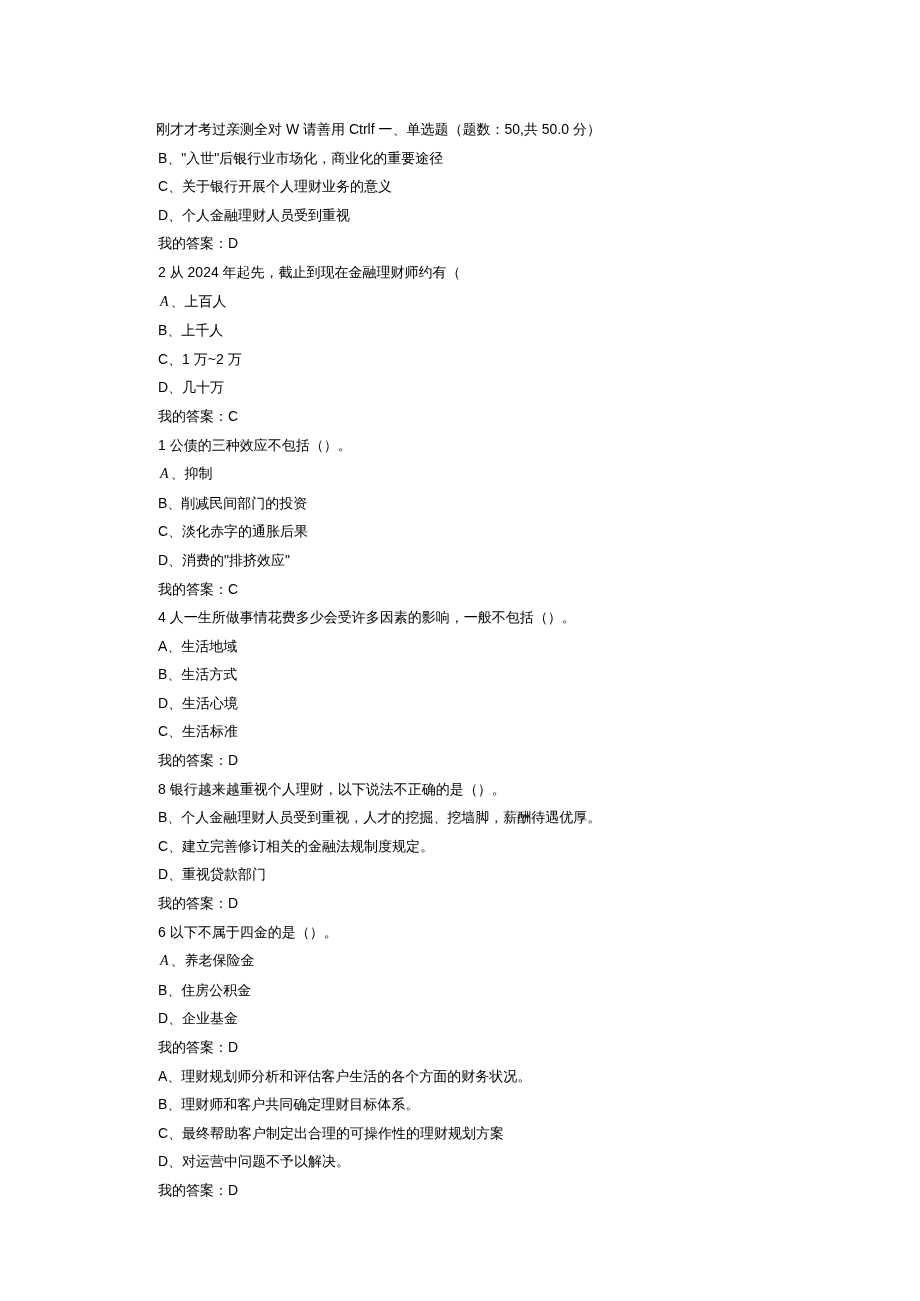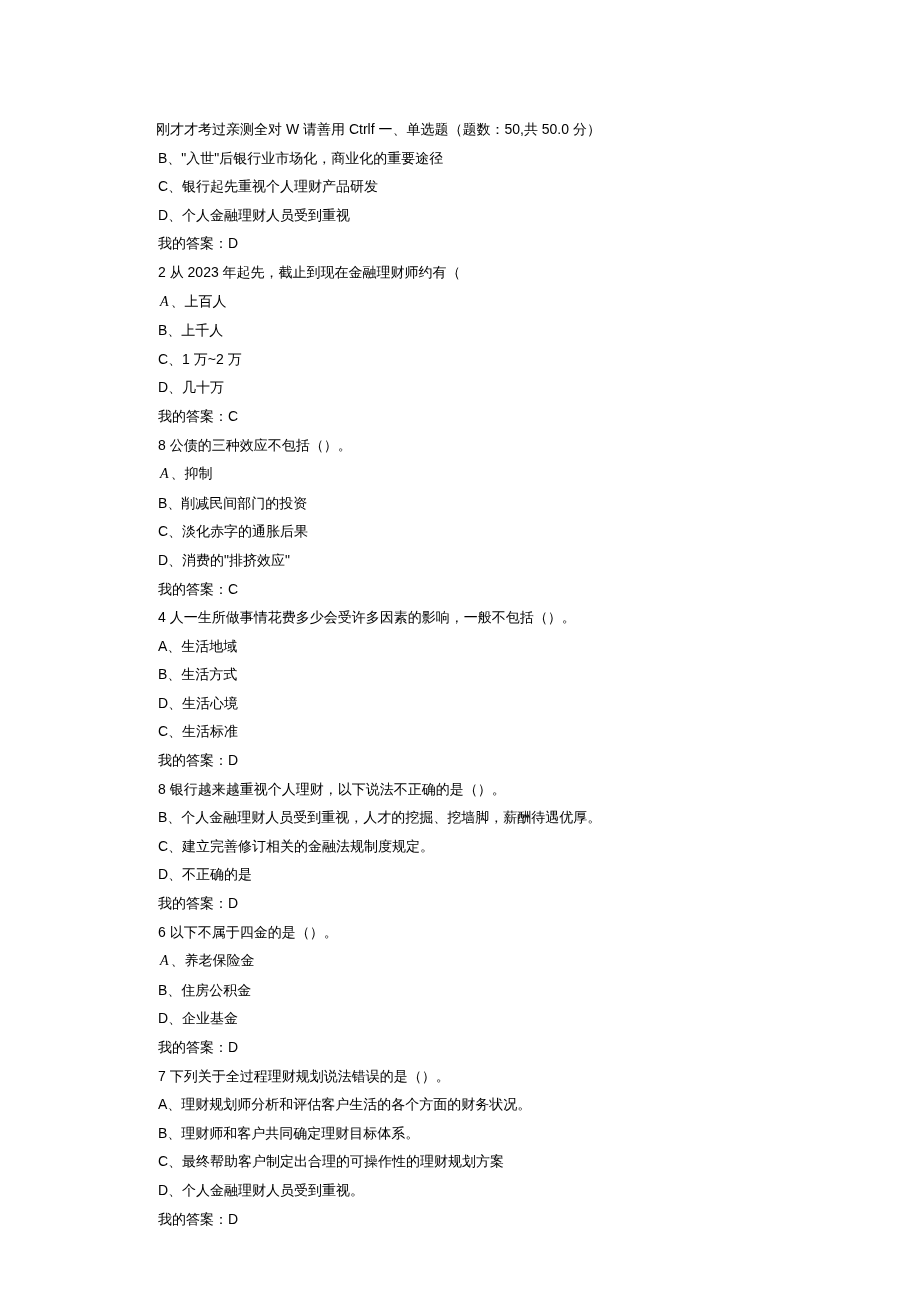--- a/index.html
+++ b/index.html
@@ -24,50 +24,49 @@
       font-family: "Times New Roman", serif;
     }
   </style>
 </head>
 <body>
 
 <div class="line">刚才才考过亲测全对 W 请善用 Ctrlf 一、单选题（题数：50,共 50.0 分）</div>
 
 <div id="questions-container">
     <div class="line">B、"入世"后银行业市场化，商业化的重要途径</div>
-    <div class="line">C、银行起先重视个人理财产品研发</div>
+    <div class="line">C、关于银行开展个人理财业务的意义</div>
     <div class="line">D、个人金融理财人员受到重视</div>
     <div class="line">我的答案：D</div>
-    <div class="line">2 从 2023 年起先，截止到现在金融理财师约有（</div>
+    <div class="line">2 从 2024 年起先，截止到现在金融理财师约有（</div>
     <div class="line"><span class="italic-prefix">A</span>、上百人</div>
     <div class="line">B、上千人</div>
     <div class="line">C、1 万~2 万</div>
     <div class="line">D、几十万</div>
     <div class="line">我的答案：C</div>
-    <div class="line">8 公债的三种效应不包括（）。</div>
+    <div class="line">1 公债的三种效应不包括（）。</div>
     <div class="line"><span class="italic-prefix">A</span>、抑制</div>
     <div class="line">B、削减民间部门的投资</div>
     <div class="line">C、淡化赤字的通胀后果</div>
     <div class="line">D、消费的"排挤效应"</div>
     <div class="line">我的答案：C</div>
     <div class="line">4 人一生所做事情花费多少会受许多因素的影响，一般不包括（）。</div>
     <div class="line">A、生活地域</div>
     <div class="line">B、生活方式</div>
     <div class="line">D、生活心境</div>
     <div class="line">C、生活标准</div>
     <div class="line">我的答案：D</div>
     <div class="line">8 银行越来越重视个人理财，以下说法不正确的是（）。</div>
     <div class="line">B、个人金融理财人员受到重视，人才的挖掘、挖墙脚，薪酬待遇优厚。</div>
     <div class="line">C、建立完善修订相关的金融法规制度规定。</div>
-    <div class="line">D、不正确的是</div>
+    <div class="line">D、重视贷款部门</div>
     <div class="line">我的答案：D</div>
     <div class="line">6 以下不属于四金的是（）。</div>
     <div class="line"><span class="italic-prefix">A</span>、养老保险金</div>
     <div class="line">B、住房公积金</div>
     <div class="line">D、企业基金</div>
     <div class="line">我的答案：D</div>
-    <div class="line">7 下列关于全过程理财规划说法错误的是（）。</div>
     <div class="line">A、理财规划师分析和评估客户生活的各个方面的财务状况。</div>
     <div class="line">B、理财师和客户共同确定理财目标体系。</div>
     <div class="line">C、最终帮助客户制定出合理的可操作性的理财规划方案</div>
-    <div class="line">D、个人金融理财人员受到重视。</div>
+    <div class="line">D、对运营中问题不予以解决。</div>
     <div class="line">我的答案：D</div>
   </div>
 
 </body></html>

